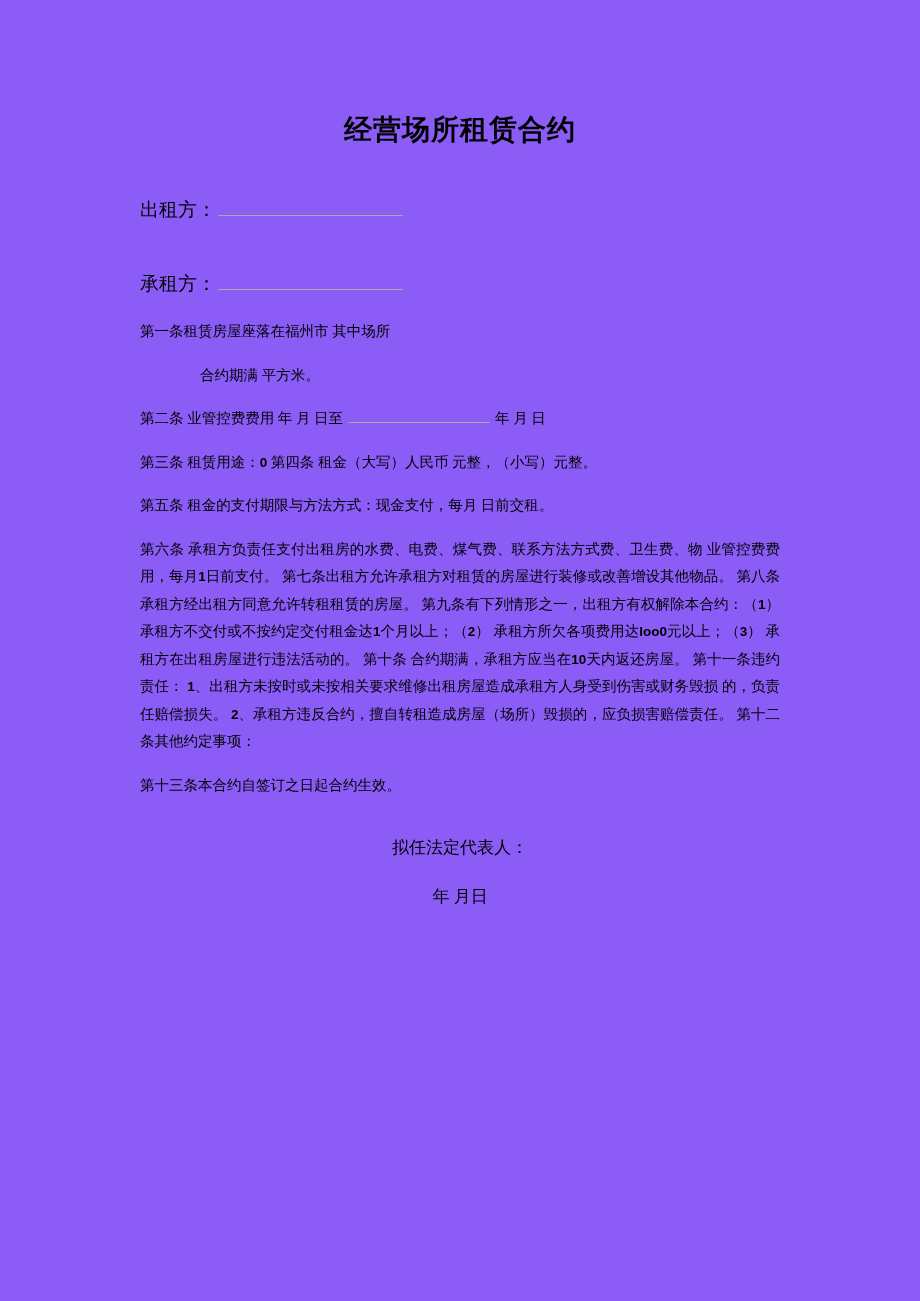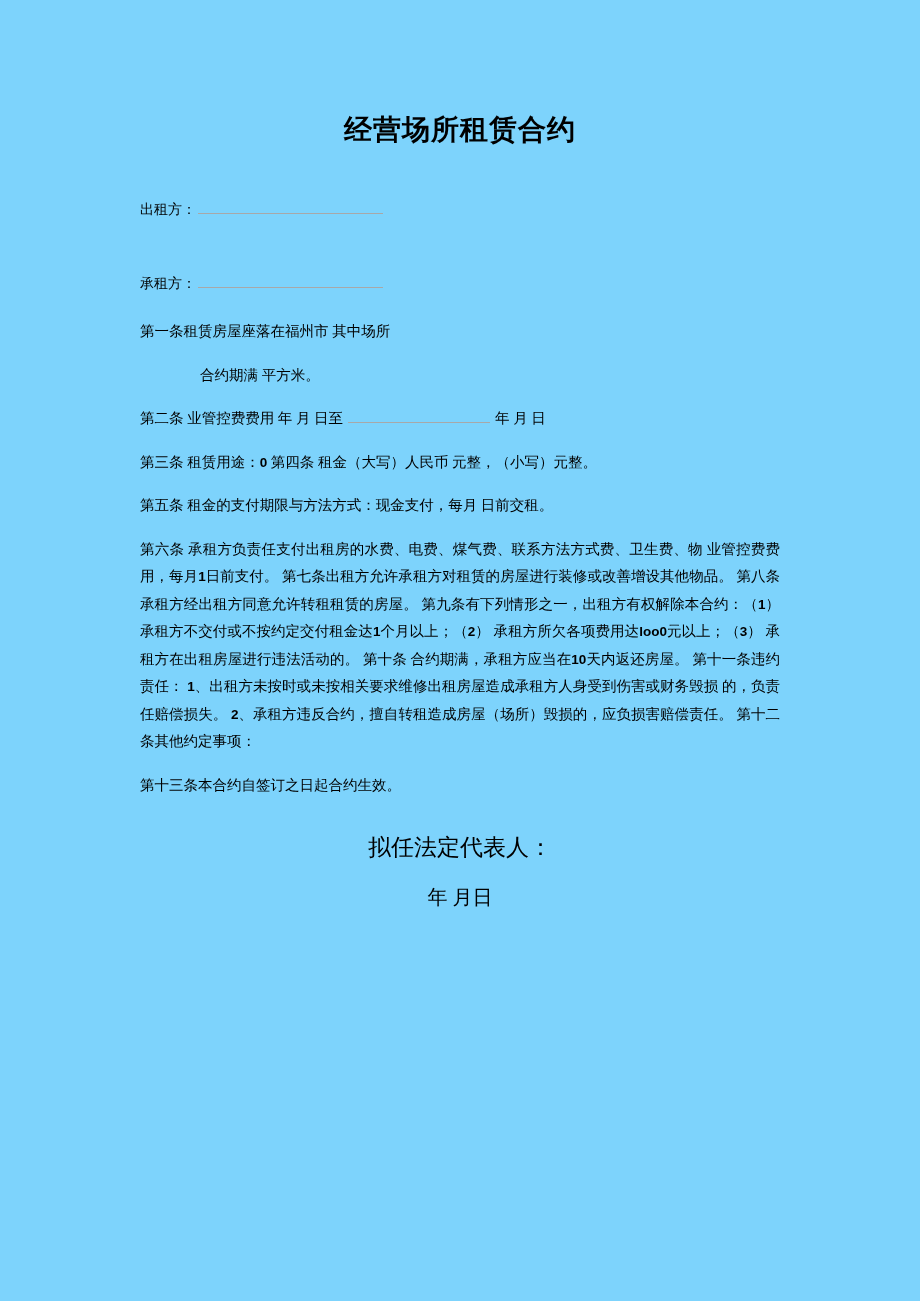--- a/index.html
+++ b/index.html
@@ -8,32 +8,32 @@
     width: 920px;
     height: 1301px;
     font-family: "Liberation Serif", "DejaVu Serif", serif;
     color: #000000;
     overflow: hidden;
   }
   .page {
     width: 920px;
     height: 1301px;
     padding: 110px 140px 0 140px;
-    background: #7dd3fc;
+    background: #8b5cf6;
   }
   .title {
     font-size: 28px;
     font-weight: 700;
     text-align: center;
     line-height: 40px;
     letter-spacing: 1px;
   }
   .party {
     margin-top: 48px;
-    font-size: 14px;
+    font-size: 19px;
     line-height: 24px;
     white-space: nowrap;
   }
   .party + .party { margin-top: 50px; }
   .blank {
     display: inline-block;
     border-bottom: 1px solid #a8a8a8;
     height: 15px;
     vertical-align: baseline;
   }
@@ -50,27 +50,27 @@
   .item { padding-left: 38px; }
   .signature { margin-top: 27px; }
   .bold-num {
     font-weight: 700;
     font-family: "Liberation Sans", sans-serif;
     font-size: 13.5px;
   }
   .rep {
     margin-top: 36px;
     text-align: center;
-    font-size: 23px;
+    font-size: 17px;
     line-height: 26px;
   }
   .date {
     margin-top: 24px;
     text-align: center;
-    font-size: 20px;
+    font-size: 17px;
     line-height: 24px;
   }
 </style>
 </head>
 <body>
 
 <div class="page">
 
   <h1 class="title">经营场所租赁合约</h1>
 

